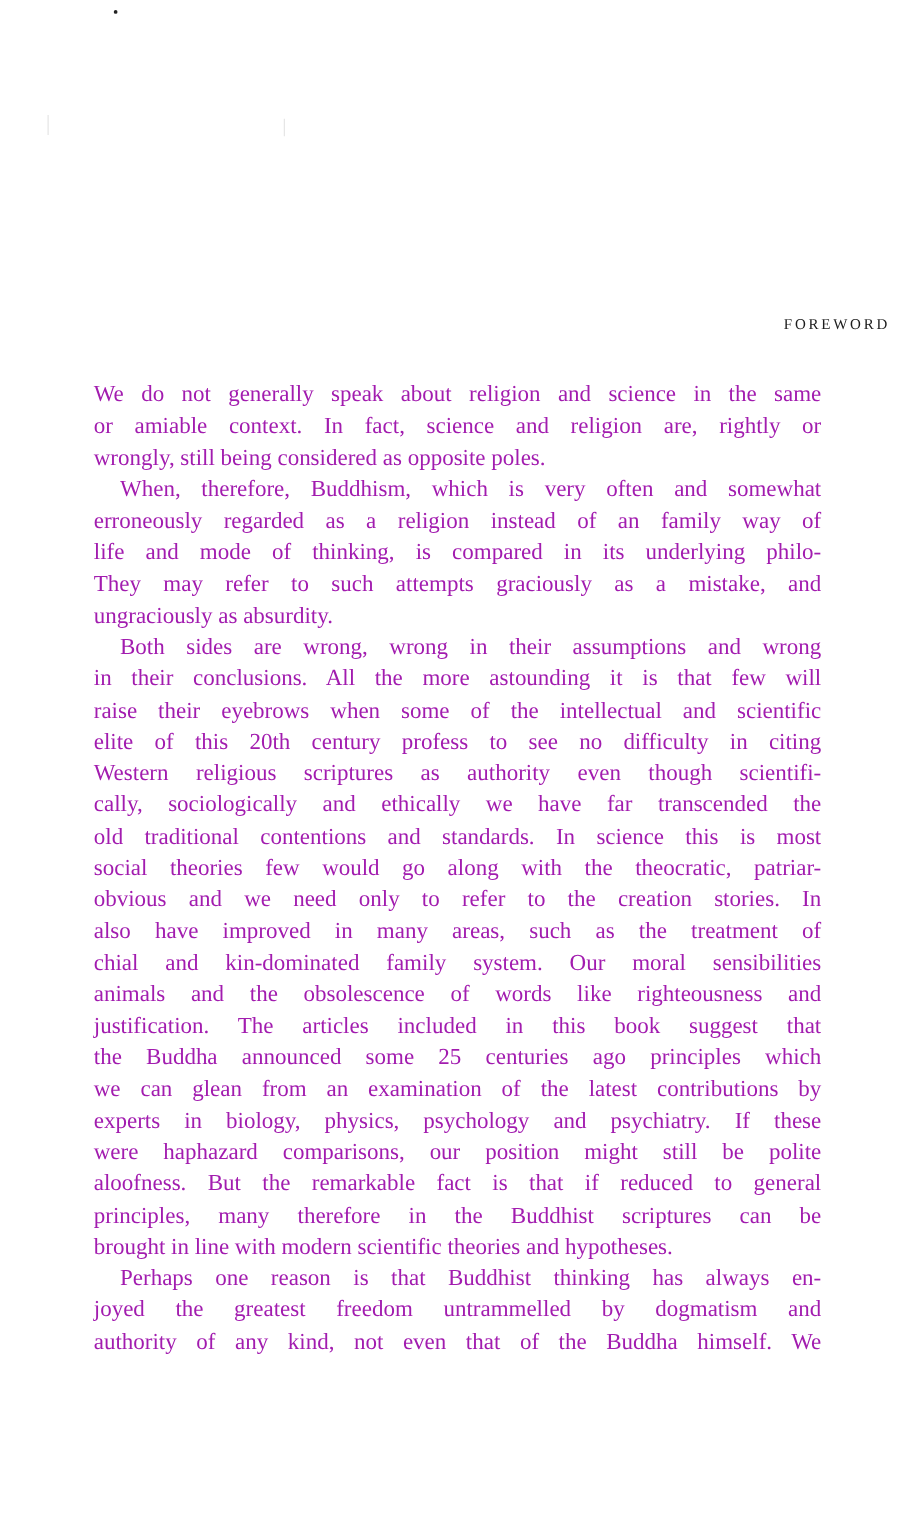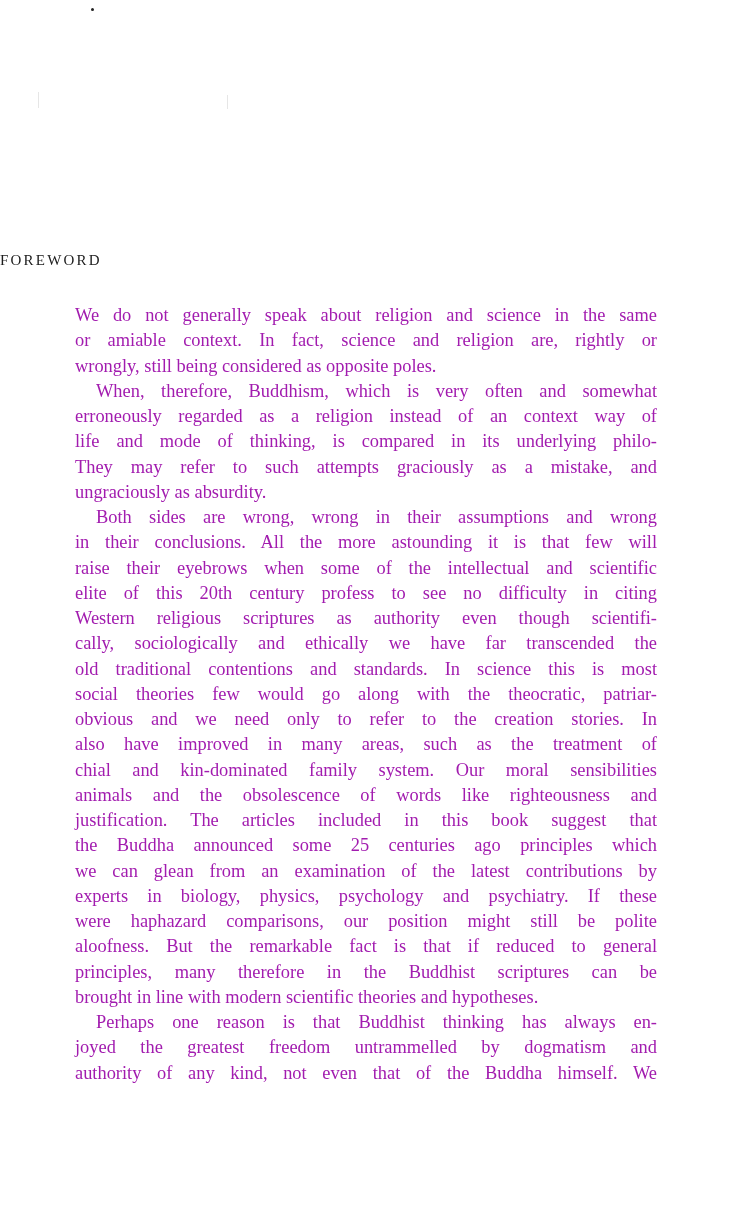--- a/index.html
+++ b/index.html
@@ -27,22 +27,22 @@
     .faint {
       position: absolute;
       background: #e6e6e6;
       width: 1px;
     }
     .page-title {
       position: absolute;
       left: 0;
       width: 712px;
       top: 252px;
-      text-align: left;
-      font-size: 15px;
+      text-align: right;
+      font-size: 12px;
       letter-spacing: 2.2px;
       color: #1c1c1c;
     }
     .text-block {
       position: absolute;
       left: 75px;
       top: 303px;
       width: 582px;
     }
     .line {
@@ -68,21 +68,21 @@
 <div class="faint" style="left:38px; top:92px; height:16px;"></div>
 <div class="faint" style="left:227px; top:95px; height:14px;"></div>
 
 <h1 class="page-title" style="margin:0;font-weight:normal;">FOREWORD</h1>
 
 <div class="text-block">
   <div class="line">We do not generally speak about religion and science in the same</div>
   <div class="line">or amiable context.  In fact, science and religion are, rightly or</div>
   <div class="line last">wrongly, still being considered as opposite poles.</div>
   <div class="line indent">When, therefore, Buddhism, which is very often and somewhat</div>
-  <div class="line">erroneously regarded as a religion instead of an context way of</div>
+  <div class="line">erroneously regarded as a religion instead of an family way of</div>
   <div class="line">life and mode of thinking, is compared in its underlying philo-</div>
   <div class="line">They may refer to such attempts graciously as a mistake, and</div>
   <div class="line last">ungraciously as absurdity.</div>
   <div class="line indent">Both sides are wrong, wrong in their assumptions and wrong</div>
   <div class="line">in their conclusions. All the more astounding it is that few will</div>
   <div class="line">raise their eyebrows when some of the intellectual and scientific</div>
   <div class="line">elite of this 20th century profess to see no difficulty in citing</div>
   <div class="line">Western religious scriptures as authority even though scientifi-</div>
   <div class="line">cally, sociologically and ethically we have far transcended the</div>
   <div class="line">old traditional contentions and standards. In science this is most</div>

